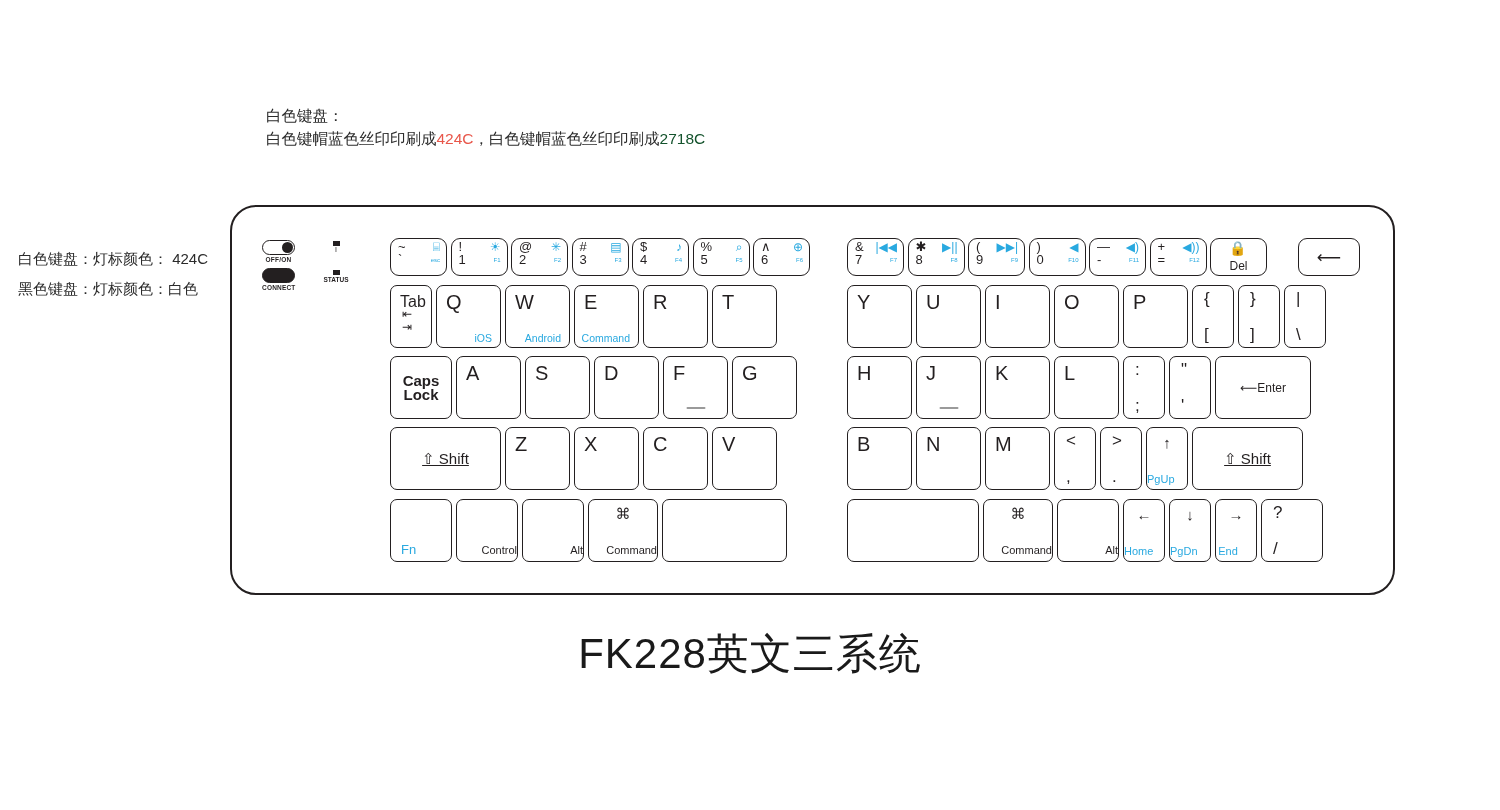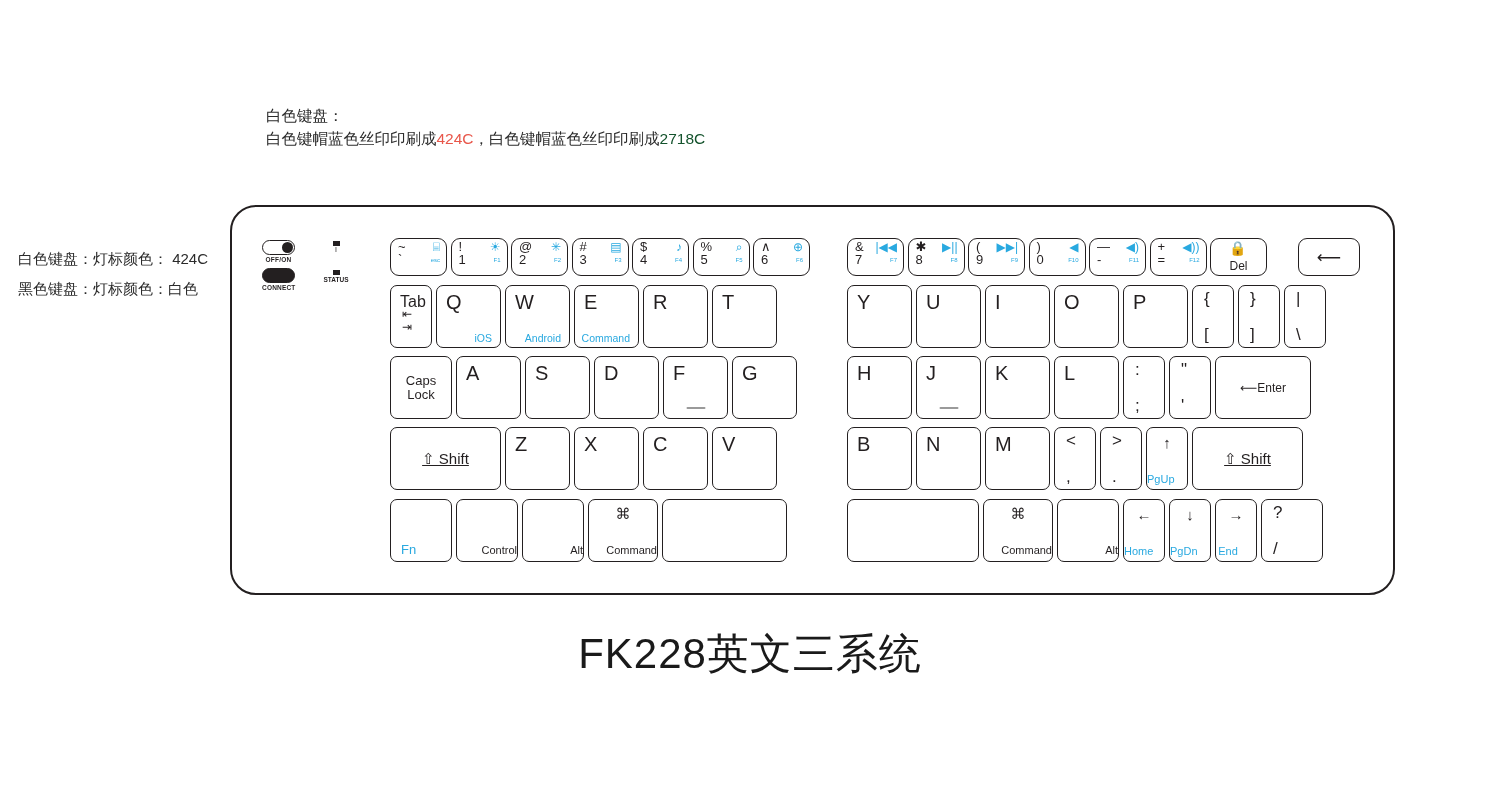--- a/index.html
+++ b/index.html
@@ -116,21 +116,21 @@
     position: absolute; left: 0; right: 16px; bottom: 4px;
     text-align: center; font-size: 11px; line-height: 12px; color: #29a9e0;
   }
   .tab-lines {
     position: absolute; left: 0; right: 0; top: 22px;
     text-align: center; font-size: 12px; line-height: 11px;
   }
   .two-line-center {
     position: absolute; left: 0; right: 0; top: 50%;
     transform: translateY(-50%); text-align: center;
-    font-size: 13px; line-height: 14px;
+    font-size: 15px; line-height: 14px; font-weight: bold;
   }
   .bsp-arrow {
     position: absolute; left: 0; right: 0; top: 50%;
     transform: translateY(-50%); text-align: center; font-size: 17px;
   }
   .enter-lb {
     position: absolute; left: 0; right: 0; top: 50%;
     transform: translateY(-50%); text-align: center; font-size: 12px;
   }
   .shift-lb {

